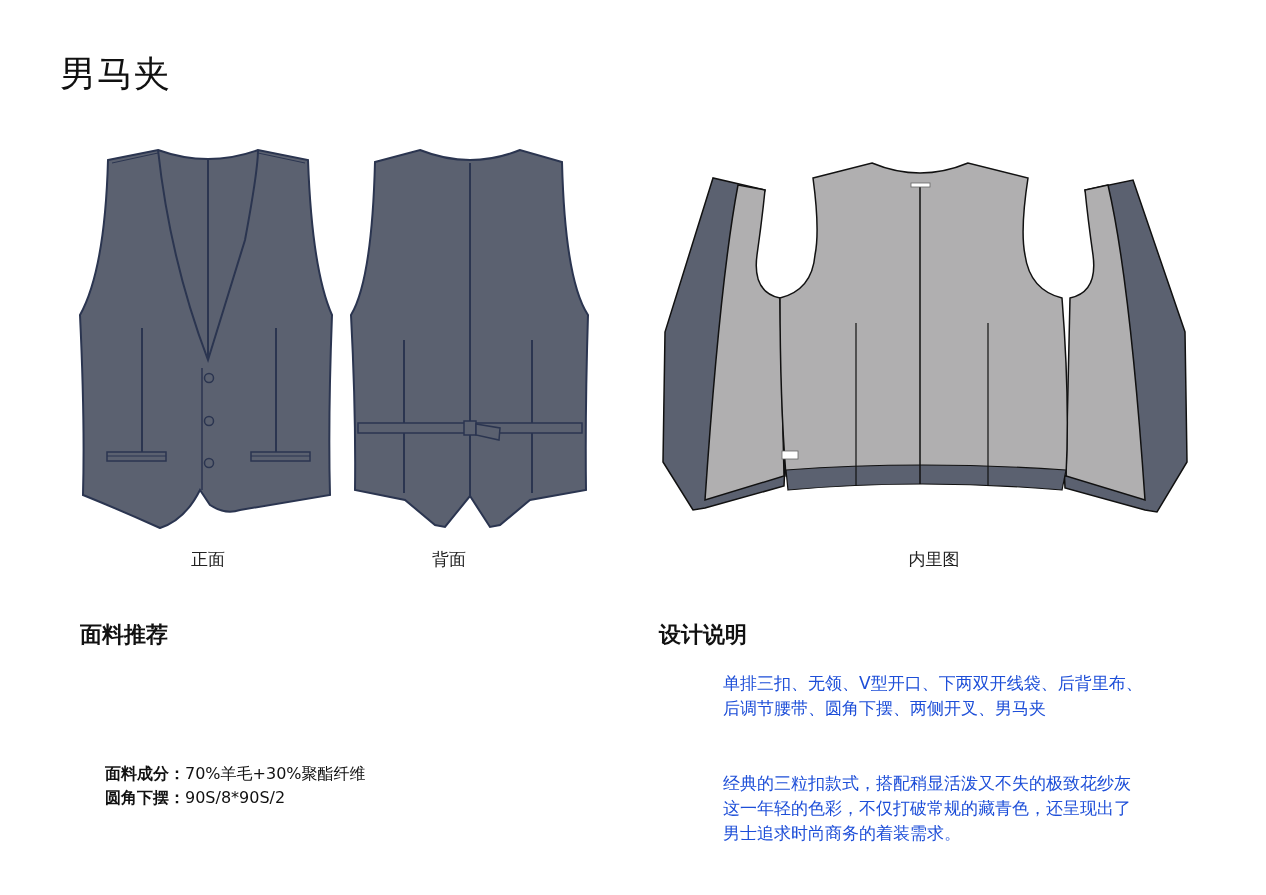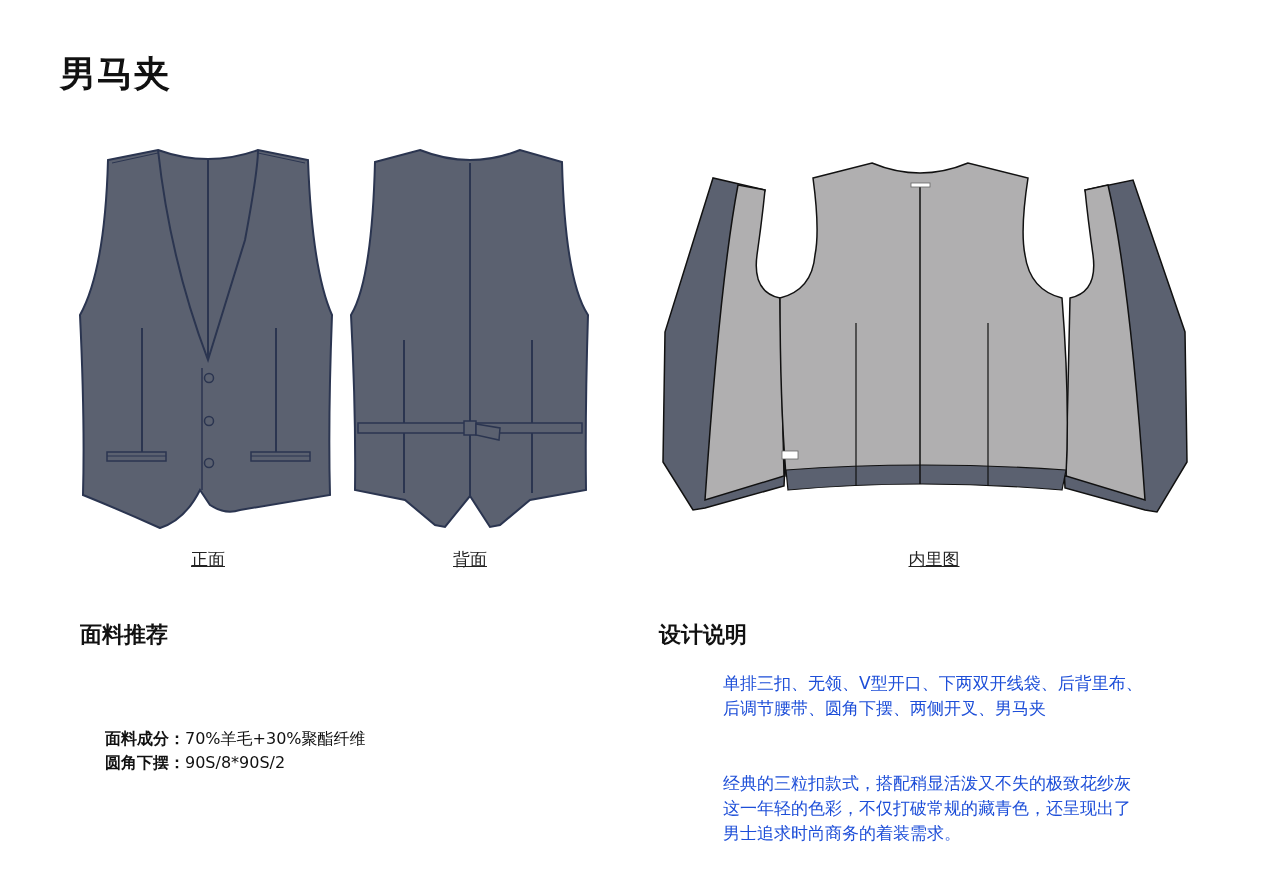--- a/index.html
+++ b/index.html
@@ -1,20 +1,20 @@
 <!DOCTYPE html>
 <html><head>
 <meta charset="utf-8">
 <style>
   html, body { margin:0; padding:0; background:#ffffff; }
   body { width:1266px; height:895px; position:relative; overflow:hidden;
          font-family:"DejaVu Sans","Liberation Sans",sans-serif; color:#111; }
   .abs { position:absolute; }
-  .title { left:60px; top:50px; font-size:36px; font-weight:bold; letter-spacing:1px; }
-  .caption { font-size:17px; color:#222; text-align:center;text-decoration:underline; }
+  .title { left:60px; top:50px; font-size:36px; font-weight:normal; letter-spacing:1px; }
+  .caption { font-size:17px; color:#222; text-align:center; }
   .sec-h { font-size:22px; font-weight:bold;font-family:Liberation Serif, serif; }
   .spec { font-size:16px; line-height:24px; }
   .spec b { font-weight:bold; }
   .para { font-size:17px; line-height:25px; color:#1d4ed8; width:420px; }
   svg { position:absolute; }
 </style>
 </head>
 <body>
 
 <div class="abs title">男马夹</div>
@@ -54,24 +54,24 @@
   <path d="M813,178 L872,163 Q920,183 968,163 L1028,178 Q1020,230 1025,255 Q1030,290 1062,298 Q1070,400 1066,476 Q920,462 786,476 Q780,400 780,298 Q812,290 815,255 Q820,230 813,178 Z" fill="#b0afb0" stroke="#111" stroke-width="1.5"></path>
   <path d="M786,470 Q920,460 1066,470 L1062,490 Q920,478 788,490 Z" fill="#5b6170" stroke="#111" stroke-width="1.2"></path>
   <line x1="920" y1="183" x2="920" y2="484" stroke="#111" stroke-width="1.5"></line>
   <line x1="856" y1="323" x2="856" y2="486" stroke="#111" stroke-width="1.2"></line>
   <line x1="988" y1="323" x2="988" y2="486" stroke="#111" stroke-width="1.2"></line>
   <rect x="911" y="183" width="19" height="4" fill="#fff" stroke="#666" stroke-width="0.8"></rect>
   <rect x="782" y="451" width="16" height="8" fill="#fff" stroke="#666" stroke-width="0.8"></rect>
 </svg>
 
 <div class="abs caption" style="left:168px;top:548px;width:80px">正面</div>
-<div class="abs caption" style="left:430px;top:548px;width:80px">背面</div>
+<div class="abs caption" style="left:409px;top:548px;width:80px">背面</div>
 <div class="abs caption" style="left:884px;top:548px;width:100px">内里图</div>
 
 <div class="abs sec-h" style="left:80px;top:620px">面料推荐</div>
-<div class="abs spec" style="left:105px;top:727px">
+<div class="abs spec" style="left:105px;top:762px">
   <div><b>面料成分：</b><span>70%羊毛+30%聚酯纤维</span></div>
   <div><b>圆角下摆：</b><span>90S/8*90S/2</span></div>
 </div>
 
 <div class="abs sec-h" style="left:659px;top:620px">设计说明</div>
 <div class="abs para" style="left:723px;top:671px">单排三扣、无领、V型开口、下两双开线袋、后背里布、后调节腰带、圆角下摆、两侧开叉、男马夹</div>
 <div class="abs para" style="left:723px;top:771px">经典的三粒扣款式，搭配稍显活泼又不失的极致花纱灰这一年轻的色彩，不仅打破常规的藏青色，还呈现出了男士追求时尚商务的着装需求。</div>
 
 </body></html>

